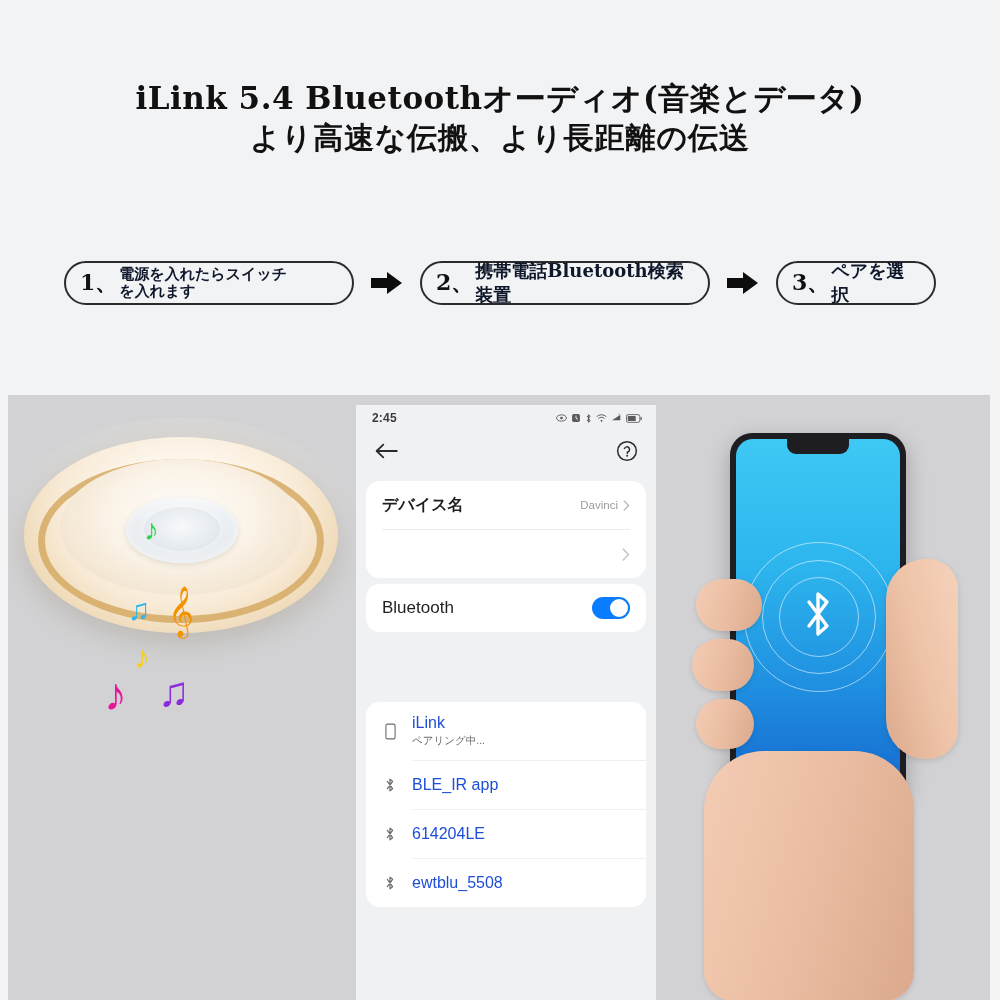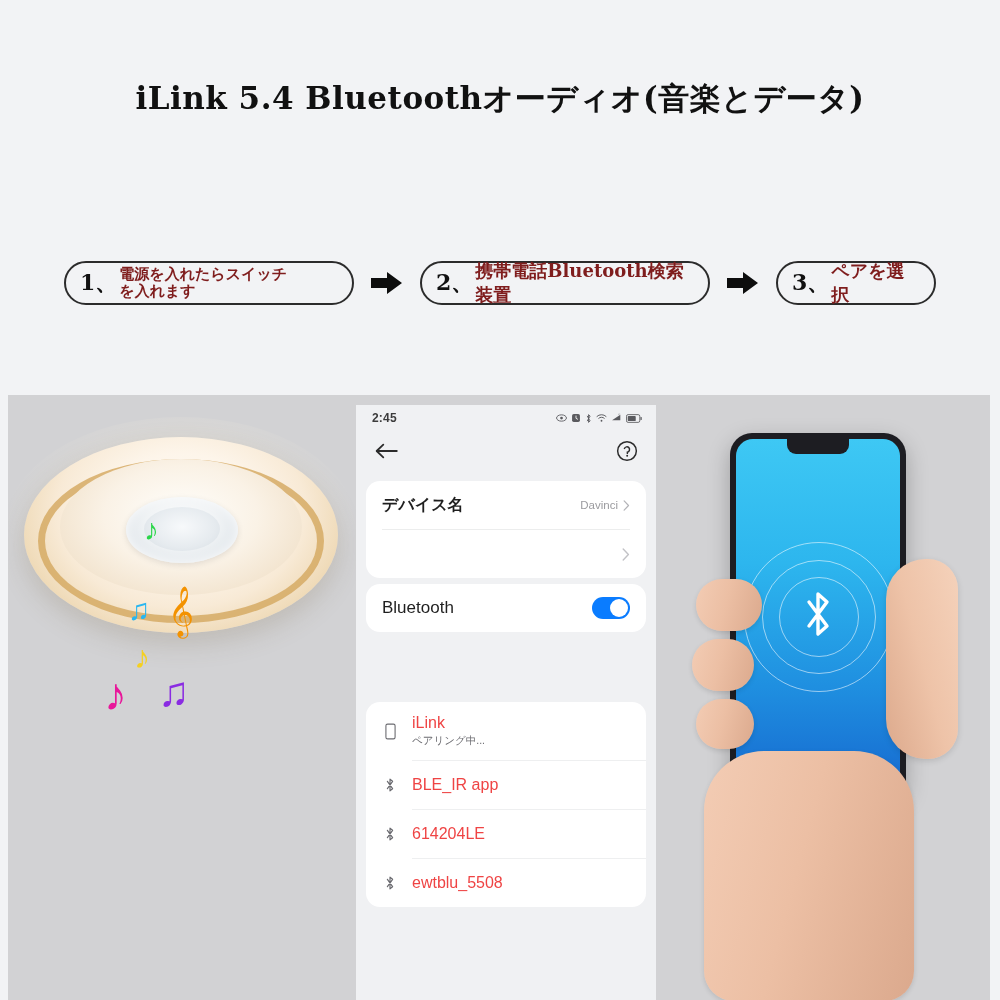--- a/index.html
+++ b/index.html
@@ -56,21 +56,21 @@
     font-size: 22px;
     color: #111;
     margin-right: 2px;
     white-space: nowrap;
   }
   .step-text {
     font-family: "DejaVu Serif", "Liberation Serif", serif;
     font-weight: 700;
     font-size: 15px;
     line-height: 17px;
-    color: #7f1d1d;
+    color: #0f172a;
     white-space: pre-line;
   }
   .step-text.one-line { font-size: 18px; line-height: 24px; }
   .step-pill.step1 { width: 290px; }
   .step-pill.step2 { width: 290px; justify-content: center; }
   .step-pill.step3 { width: 160px; justify-content: center; }
 
   .step-arrow {
     width: 34px; height: 30px;
     flex: 0 0 auto;
@@ -216,21 +216,21 @@
     padding: 0 16px;
     box-sizing: border-box;
     gap: 14px;
   }
   .ps-dev.highlight { height: 58px; align-items: center; }
   .ps-dev-icon {
     width: 16px; flex: 0 0 16px;
     display: flex; align-items: center; justify-content: center;
   }
   .ps-dev-texts { display: flex; flex-direction: column; justify-content: center; }
-  .ps-dev-name { font-size: 16px; color: #ef4444; }
+  .ps-dev-name { font-size: 16px; color: #1d4ed8; }
   .ps-dev-sub { font-size: 10.5px; color: #6d6d72; margin-top: 2px; }
   .ps-dev-div { height: 1px; background: #eeeff0; margin-left: 46px; }
 
   
   .hand-phone {
     position: absolute; left: 660px; top: 20px;
     width: 320px; height: 585px;
   }
   .hp-phone {
     position: absolute; left: 62px; top: 18px;
@@ -275,20 +275,21 @@
     background: linear-gradient(255deg, #f5d2bb 0%, #eec3a8 50%, #dca98c 100%);
     border-radius: 40px 30px 30px 40px;
     box-shadow: 0 2px 6px rgba(0,0,0,0.13);
   }
 </style>
 </head>
 <body>
 
 <div class="title-block">
   <div class="title-line">iLink 5.4 Bluetoothオーディオ(音楽とデータ)</div>
+  <div class="title-line second">より高速な伝搬、より長距離の伝送</div>
 </div>
 
 <div class="steps-row">
 
   <div class="step-pill step1">
     <span class="step-num">1、</span>
     <span class="step-text">電源を入れたらスイッチ
 を入れます</span>
   </div>
 

